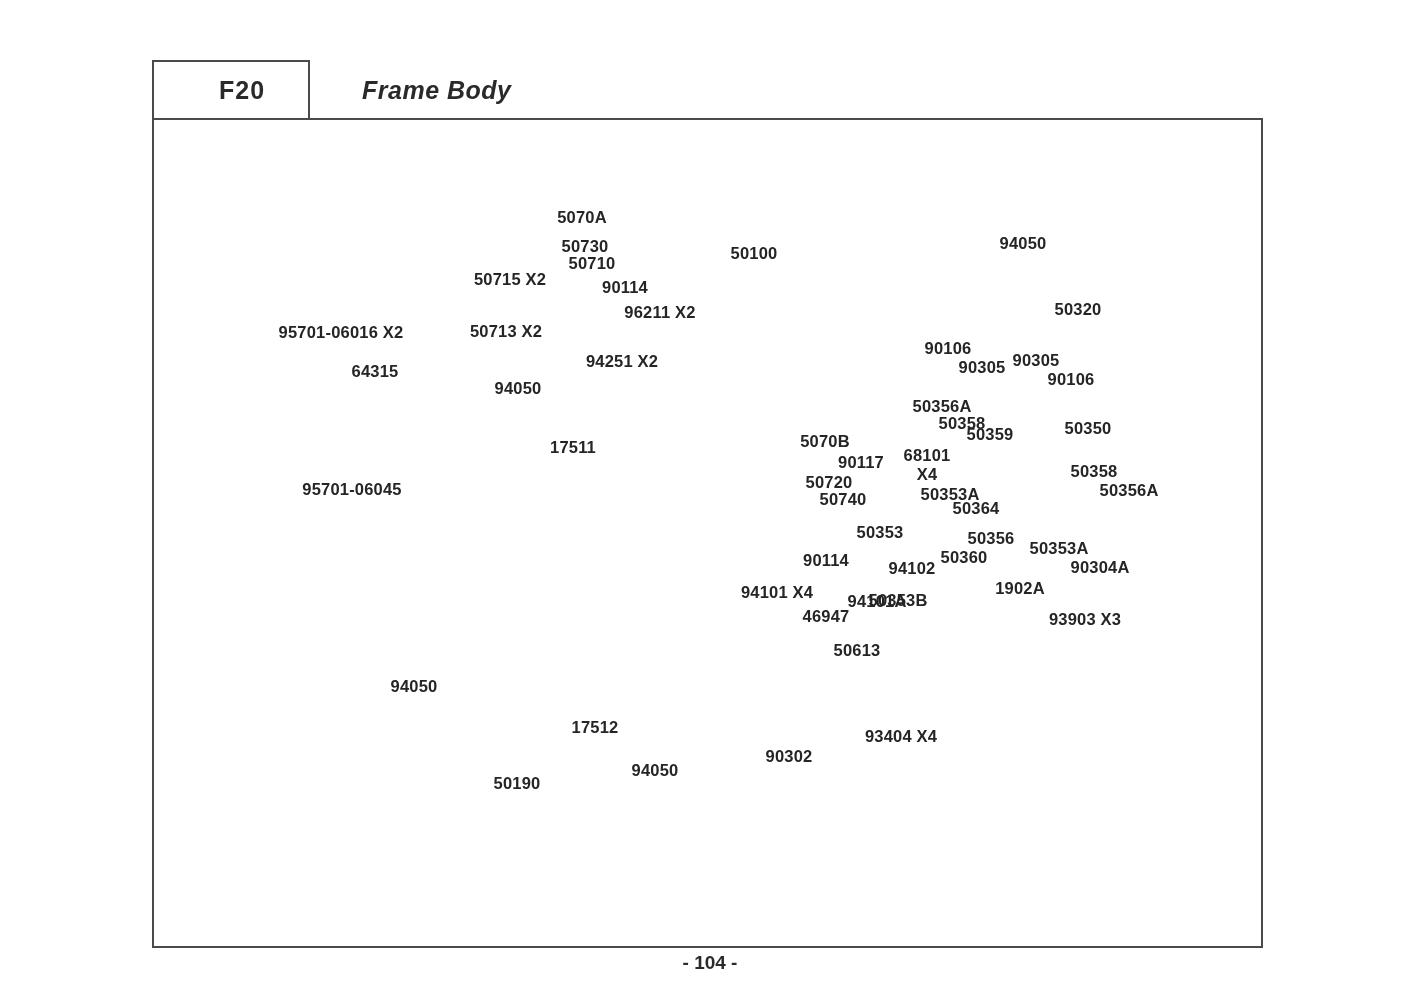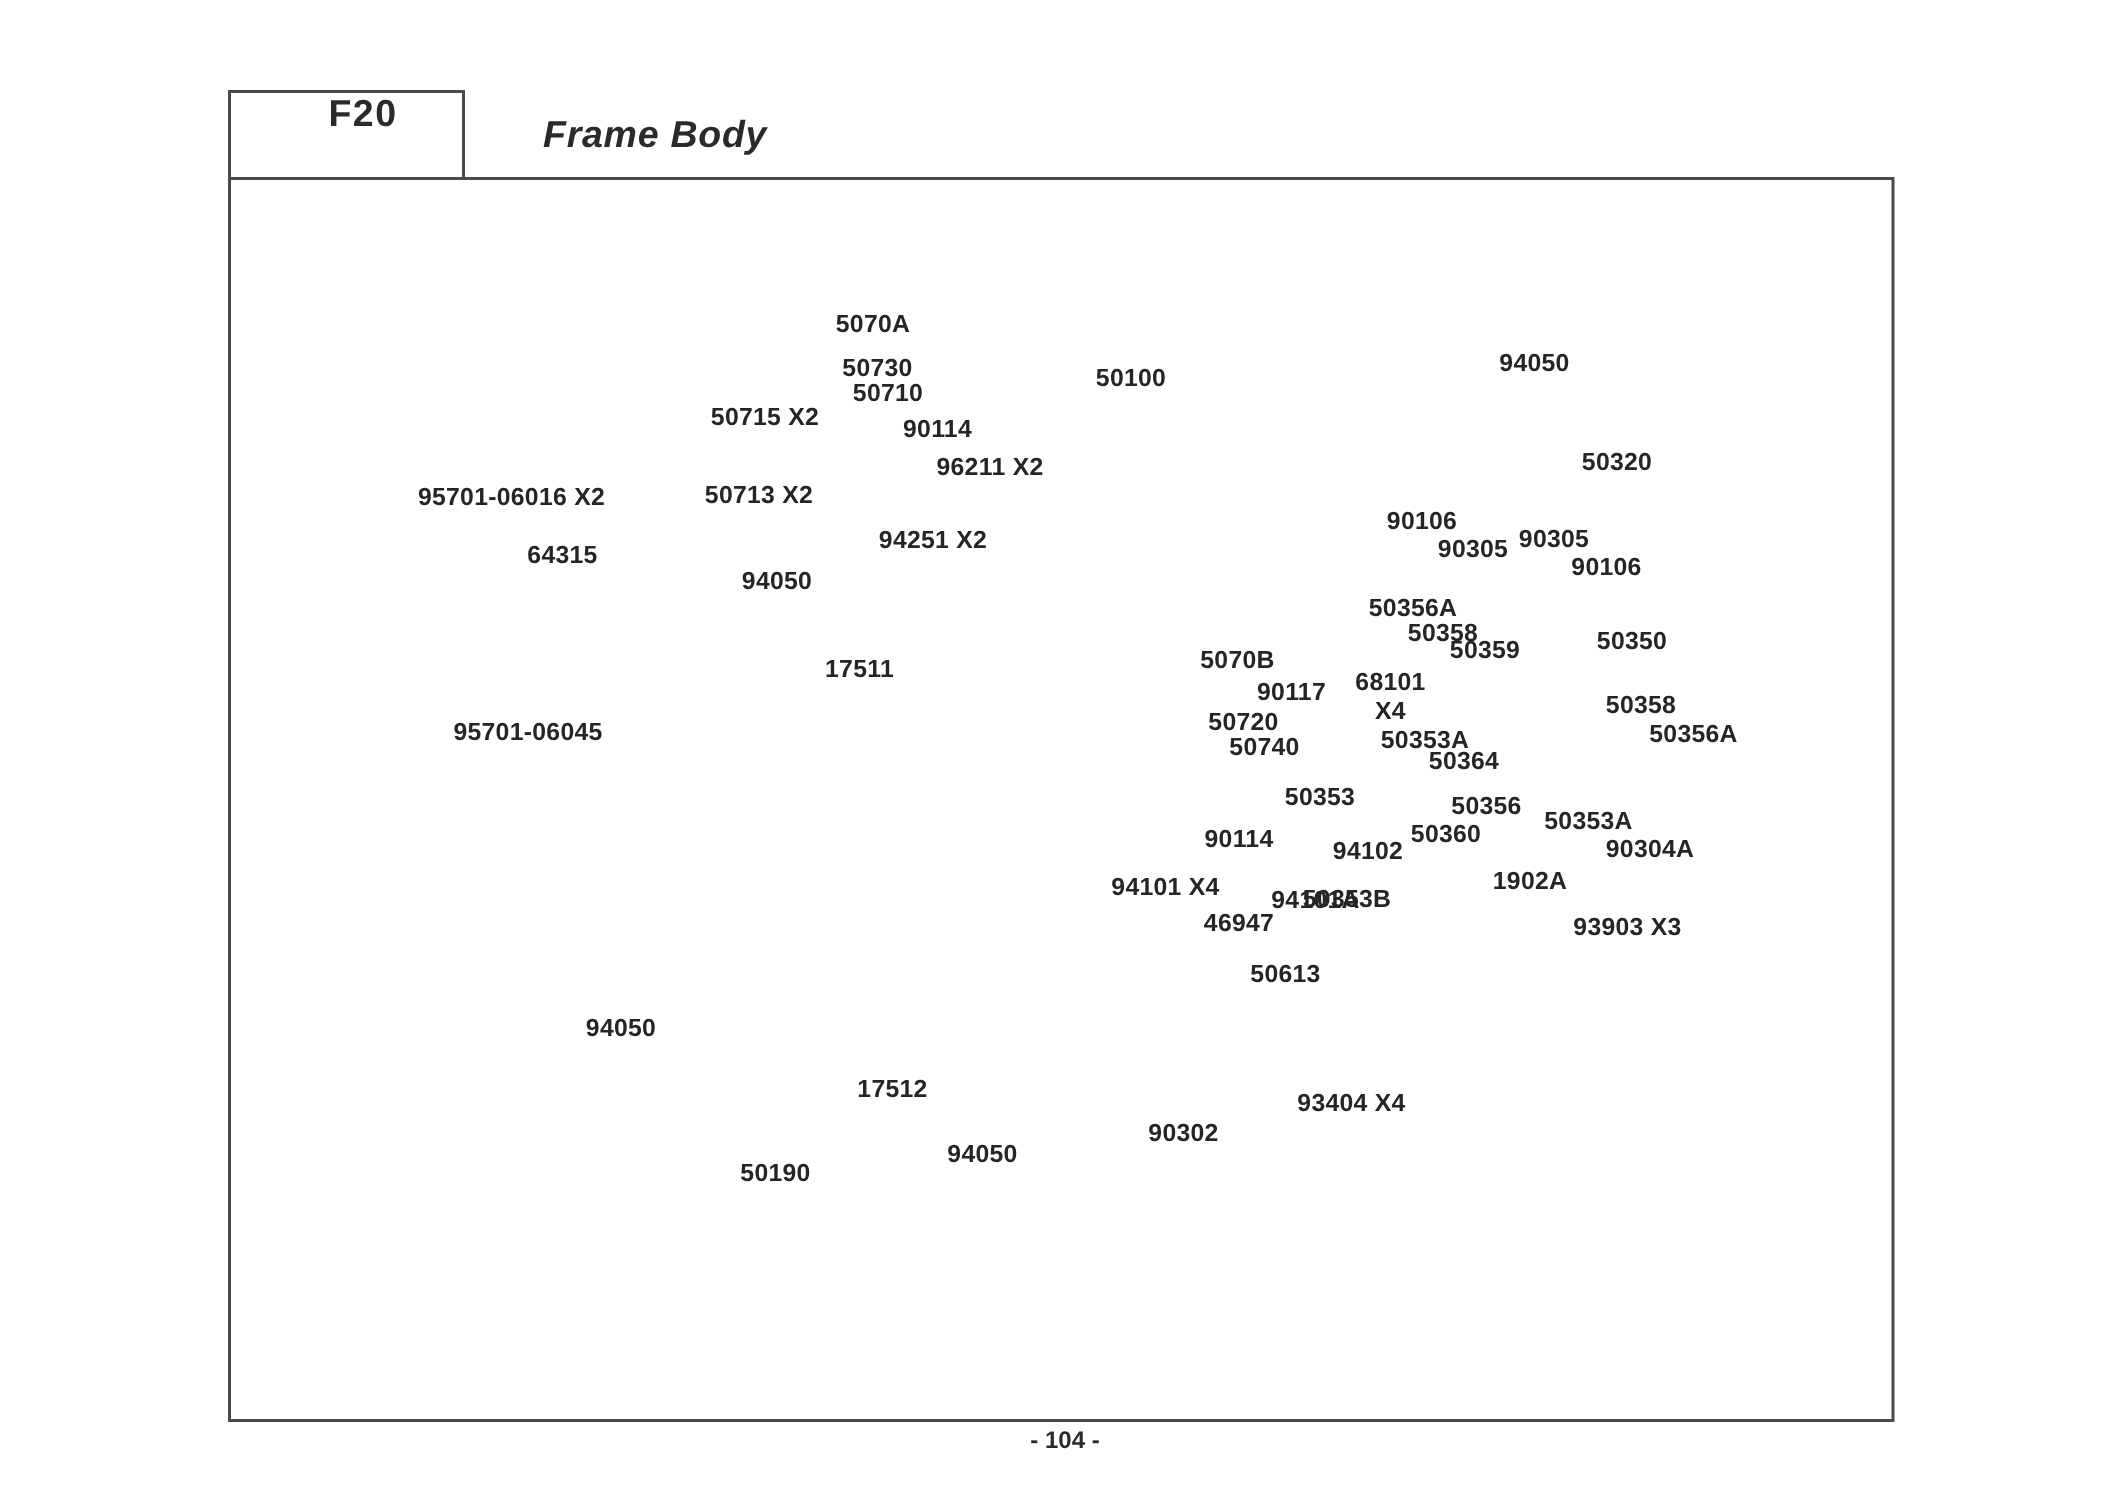--- a/index.html
+++ b/index.html
@@ -7,31 +7,31 @@
   .page {
     position:relative; width:1415px; height:1000px; background:#ffffff;
     font-family:"Liberation Sans", sans-serif; color:#2a2a2a; overflow:hidden;
   }
   .main-border {
     position:absolute; left:152px; top:118px; width:1111px; height:830px;
     border:2px solid #4a4a4a; background:#ffffff;
   }
   .code-box {
     position:absolute; left:152px; top:60px; width:158px; height:60px;
-    border:2px solid #4a4a4a; display:flex; align-items:flex-start; justify-content:center;
+    border:2px solid #4a4a4a; display:flex; align-items:center; justify-content:center;
     font-size:25px; font-weight:bold; letter-spacing:1px; background:#fff;padding-left:22px;
   }
   .doc-title {
     position:absolute; left:362px; top:76px; font-size:25px; font-weight:bold;
     letter-spacing:0.5px;
     font-style:italic;
   }
   .page-number {
     position:absolute; left:630px; top:952px; width:160px; text-align:center;
-    font-size:16px; font-weight:bold;
+    font-size:19px; font-weight:bold;
   }
   .lbl {
     position:absolute; transform:translate(-50%,-50%);
     font-size:16.5px; font-weight:bold; color:#252525; white-space:pre-line;
     text-align:center; line-height:1.15; letter-spacing:0.2px;
   }
   svg.drawing { position:absolute; left:0; top:0; }
   .tube-o { fill:none; stroke:#4a4a4a; stroke-width:10.5; stroke-linecap:round; stroke-linejoin:round; }
   .tube-i { fill:none; stroke:#ffffff; stroke-width:7.5; stroke-linecap:round; stroke-linejoin:round; }
   .tube2-o { fill:none; stroke:#4a4a4a; stroke-width:7; stroke-linecap:round; stroke-linejoin:round; }

